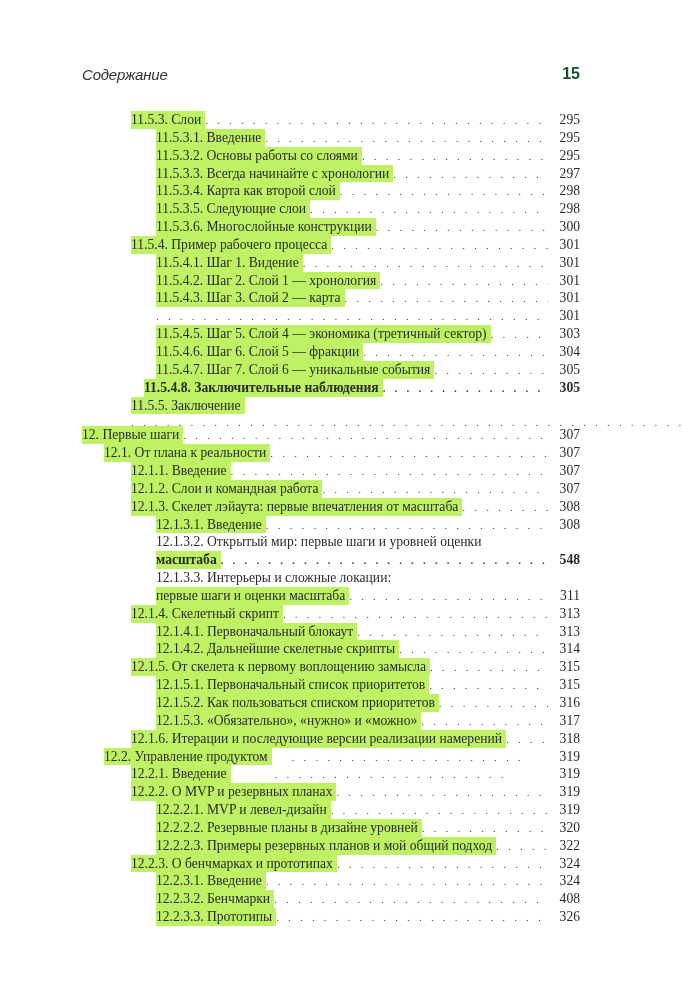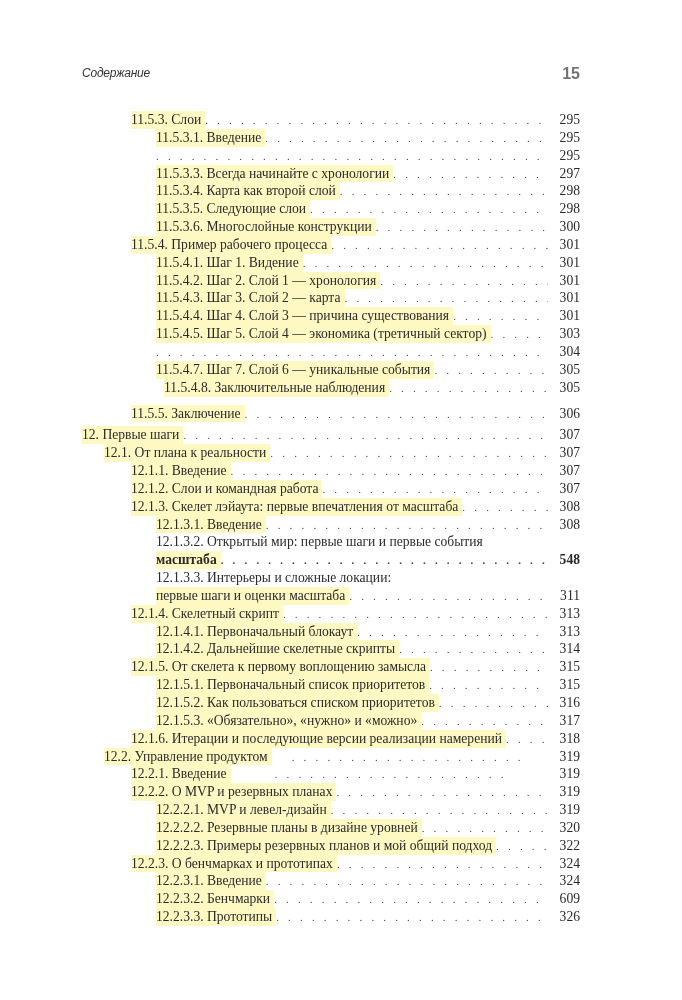--- a/index.html
+++ b/index.html
@@ -1,28 +1,28 @@
 <!DOCTYPE html>
 <html><head>
 <meta charset="utf-8">
 <style>
   html, body { margin: 0; padding: 0; background: #ffffff; }
   body { width: 682px; height: 1000px; position: relative; overflow: hidden;
          font-family: "Liberation Serif", "DejaVu Serif", serif; color: #2a2a2a; }
   .header { position: absolute; left: 82px; top: 66px; width: 498px; height: 22px; }
   .header-title { position: absolute; left: 0; top: 0; font-family: "Liberation Sans", "DejaVu Sans", sans-serif;
-                  font-style: italic; font-size: 12px; color: #333; letter-spacing: -0.2px; }
+                  font-style: italic; font-size: 15px; color: #333; letter-spacing: -0.2px; }
   .header-page { position: absolute; right: 0; top: -1px; font-family: "Liberation Sans", "DejaVu Sans", sans-serif;
-                 font-weight: bold; font-size: 16px; color: #737373; margin-left: 28px; }
+                 font-weight: bold; font-size: 16px; color: #14532d; margin-left: 28px; }
   .toc { position: absolute; left: 0; top: 111px; width: 682px; }
   .entry { position: relative; height: 17.85px; line-height: 17.85px; font-size: 13.6px; }
   .entry.gap-before { margin-top: 12px; }
   .entry.tall { height: 35.7px; }
   .row { position: absolute; right: 102px; display: flex; align-items: baseline; }
-  .row .title { white-space: nowrap; background: #fef9c3; padding-right: 4px; }
+  .row .title { white-space: nowrap; background: #bef264; padding-right: 4px; }
   .row .leader { flex: 1; overflow: hidden; white-space: nowrap; letter-spacing: 3.2px; color: #444; font-size: 11px; }
   .row .page { width: 30px; text-align: right; padding-left: 2px; background: #fff; }
   .line1 { position: absolute; white-space: nowrap; top: 0; }
 </style>
 </head>
 <body>
 
 <div class="header">
   <span class="header-title">Содержание</span>
   <span class="header-page">15</span>
@@ -38,20 +38,21 @@
     </div>
     <div class="entry">
       <div class="row" style="left: 156px; top: 0px;">
         <span class="title">11.5.3.1. Введение</span>
         <span class="leader"> . . . . . . . . . . . . . . . . . . . . . . . . . . . . . . . . . . . . . . . . . . . . . . . . . . . . . . . . . . . . . . . . . . . . . . . . .</span>
         <span class="page">295</span>
       </div>
     </div>
     <div class="entry">
       <div class="row" style="left: 156px; top: 0px;">
+        <span class="title">11.5.3.2. Основы работы со слоями</span>
         <span class="leader"> . . . . . . . . . . . . . . . . . . . . . . . . . . . . . . . . . . . . . . . . . . . . . . . . . . . . . . . . . . . . . . . . . . . . . . . . .</span>
         <span class="page">295</span>
       </div>
     </div>
     <div class="entry">
       <div class="row" style="left: 156px; top: 0px;">
         <span class="title">11.5.3.3. Всегда начинайте с хронологии</span>
         <span class="leader"> . . . . . . . . . . . . . . . . . . . . . . . . . . . . . . . . . . . . . . . . . . . . . . . . . . . . . . . . . . . . . . . . . . . . . . . . .</span>
         <span class="page">297</span>
       </div>
@@ -100,54 +101,54 @@
     </div>
     <div class="entry">
       <div class="row" style="left: 156px; top: 0px;">
         <span class="title">11.5.4.3. Шаг 3. Слой 2 — карта</span>
         <span class="leader"> . . . . . . . . . . . . . . . . . . . . . . . . . . . . . . . . . . . . . . . . . . . . . . . . . . . . . . . . . . . . . . . . . . . . . . . . .</span>
         <span class="page">301</span>
       </div>
     </div>
     <div class="entry">
       <div class="row" style="left: 156px; top: 0px;">
-        <span class="title">11.5.4.4. Шаг 4. Слой 3 — причина существования</span>
         <span class="leader"> . . . . . . . . . . . . . . . . . . . . . . . . . . . . . . . . . . . . . . . . . . . . . . . . . . . . . . . . . . . . . . . . . . . . . . . . .</span>
         <span class="page">301</span>
       </div>
     </div>
     <div class="entry">
       <div class="row" style="left: 156px; top: 0px;">
         <span class="title">11.5.4.5. Шаг 5. Слой 4 — экономика (третичный сектор)</span>
         <span class="leader"> . . . . . . . . . . . . . . . . . . . . . . . . . . . . . . . . . . . . . . . . . . . . . . . . . . . . . . . . . . . . . . . . . . . . . . . . .</span>
         <span class="page">303</span>
       </div>
     </div>
     <div class="entry">
       <div class="row" style="left: 156px; top: 0px;">
+        <span class="title">11.5.4.6. Шаг 6. Слой 5 — фракции</span>
         <span class="leader"> . . . . . . . . . . . . . . . . . . . . . . . . . . . . . . . . . . . . . . . . . . . . . . . . . . . . . . . . . . . . . . . . . . . . . . . . .</span>
         <span class="page">304</span>
       </div>
     </div>
     <div class="entry">
       <div class="row" style="left: 156px; top: 0px;">
         <span class="title">11.5.4.7. Шаг 7. Слой 6 — уникальные события</span>
         <span class="leader"> . . . . . . . . . . . . . . . . . . . . . . . . . . . . . . . . . . . . . . . . . . . . . . . . . . . . . . . . . . . . . . . . . . . . . . . . .</span>
         <span class="page">305</span>
       </div>
     </div>
     <div class="entry">
-      <div class="row" style="left: 164px; top: 0px;">
+      <div class="row" style="left: 144px; top: 0px; font-weight: bold;">
         <span class="title">11.5.4.8. Заключительные наблюдения</span>
         <span class="leader"> . . . . . . . . . . . . . . . . . . . . . . . . . . . . . . . . . . . . . . . . . . . . . . . . . . . . . . . . . . . . . . . . . . . . . . . . .</span>
         <span class="page">305</span>
       </div>
     </div>
     <div class="entry">
-      <div class="row" style="left: 131px; top: 8px;">
+      <div class="row" style="left: 131px; top: 0px; flex-direction: column;">
         <span class="title">11.5.5. Заключение</span>
         <span class="leader"> . . . . . . . . . . . . . . . . . . . . . . . . . . . . . . . . . . . . . . . . . . . . . . . . . . . . . . . . . . . . . . . . . . . . . . . . .</span>
         <span class="page">306</span>
       </div>
     </div>
     <div class="entry gap-before">
       <div class="row" style="left: 82px; top: 0px;">
         <span class="title">12. Первые шаги</span>
         <span class="leader"> . . . . . . . . . . . . . . . . . . . . . . . . . . . . . . . . . . . . . . . . . . . . . . . . . . . . . . . . . . . . . . . . . . . . . . . . .</span>
         <span class="page">307</span>
@@ -182,21 +183,21 @@
       </div>
     </div>
     <div class="entry">
       <div class="row" style="left: 156px; top: 0px;">
         <span class="title">12.1.3.1. Введение</span>
         <span class="leader"> . . . . . . . . . . . . . . . . . . . . . . . . . . . . . . . . . . . . . . . . . . . . . . . . . . . . . . . . . . . . . . . . . . . . . . . . .</span>
         <span class="page">308</span>
       </div>
     </div>
     <div class="entry tall">
-      <span class="line1" style="left: 156px;">12.1.3.2. Открытый мир: первые шаги и первые события</span>
+      <span class="line1" style="left: 156px;">12.1.3.2. Открытый мир: первые шаги и уровней оценки</span>
       <div class="row" style="left: 156px; top: 17.85px; font-weight: bold;">
         <span class="title">масштаба</span>
         <span class="leader"> . . . . . . . . . . . . . . . . . . . . . . . . . . . . . . . . . . . . . . . . . . . . . . . . . . . . . . . . . . . . . . . . . . . . . . . . .</span>
         <span class="page">548</span>
       </div>
     </div>
     <div class="entry tall">
       <span class="line1" style="left: 156px;">12.1.3.3. Интерьеры и сложные локации:</span>
       <div class="row" style="left: 156px; top: 17.85px;">
         <span class="title">первые шаги и оценки масштаба</span>
@@ -313,21 +314,21 @@
       <div class="row" style="left: 156px; top: 0px;">
         <span class="title">12.2.3.1. Введение</span>
         <span class="leader"> . . . . . . . . . . . . . . . . . . . . . . . . . . . . . . . . . . . . . . . . . . . . . . . . . . . . . . . . . . . . . . . . . . . . . . . . .</span>
         <span class="page">324</span>
       </div>
     </div>
     <div class="entry">
       <div class="row" style="left: 156px; top: 0px;">
         <span class="title">12.2.3.2. Бенчмарки</span>
         <span class="leader"> . . . . . . . . . . . . . . . . . . . . . . . . . . . . . . . . . . . . . . . . . . . . . . . . . . . . . . . . . . . . . . . . . . . . . . . . .</span>
-        <span class="page">609</span>
+        <span class="page">408</span>
       </div>
     </div>
     <div class="entry">
       <div class="row" style="left: 156px; top: 0px;">
         <span class="title">12.2.3.3. Прототипы</span>
         <span class="leader"> . . . . . . . . . . . . . . . . . . . . . . . . . . . . . . . . . . . . . . . . . . . . . . . . . . . . . . . . . . . . . . . . . . . . . . . . .</span>
         <span class="page">326</span>
       </div>
     </div>
   </div>

